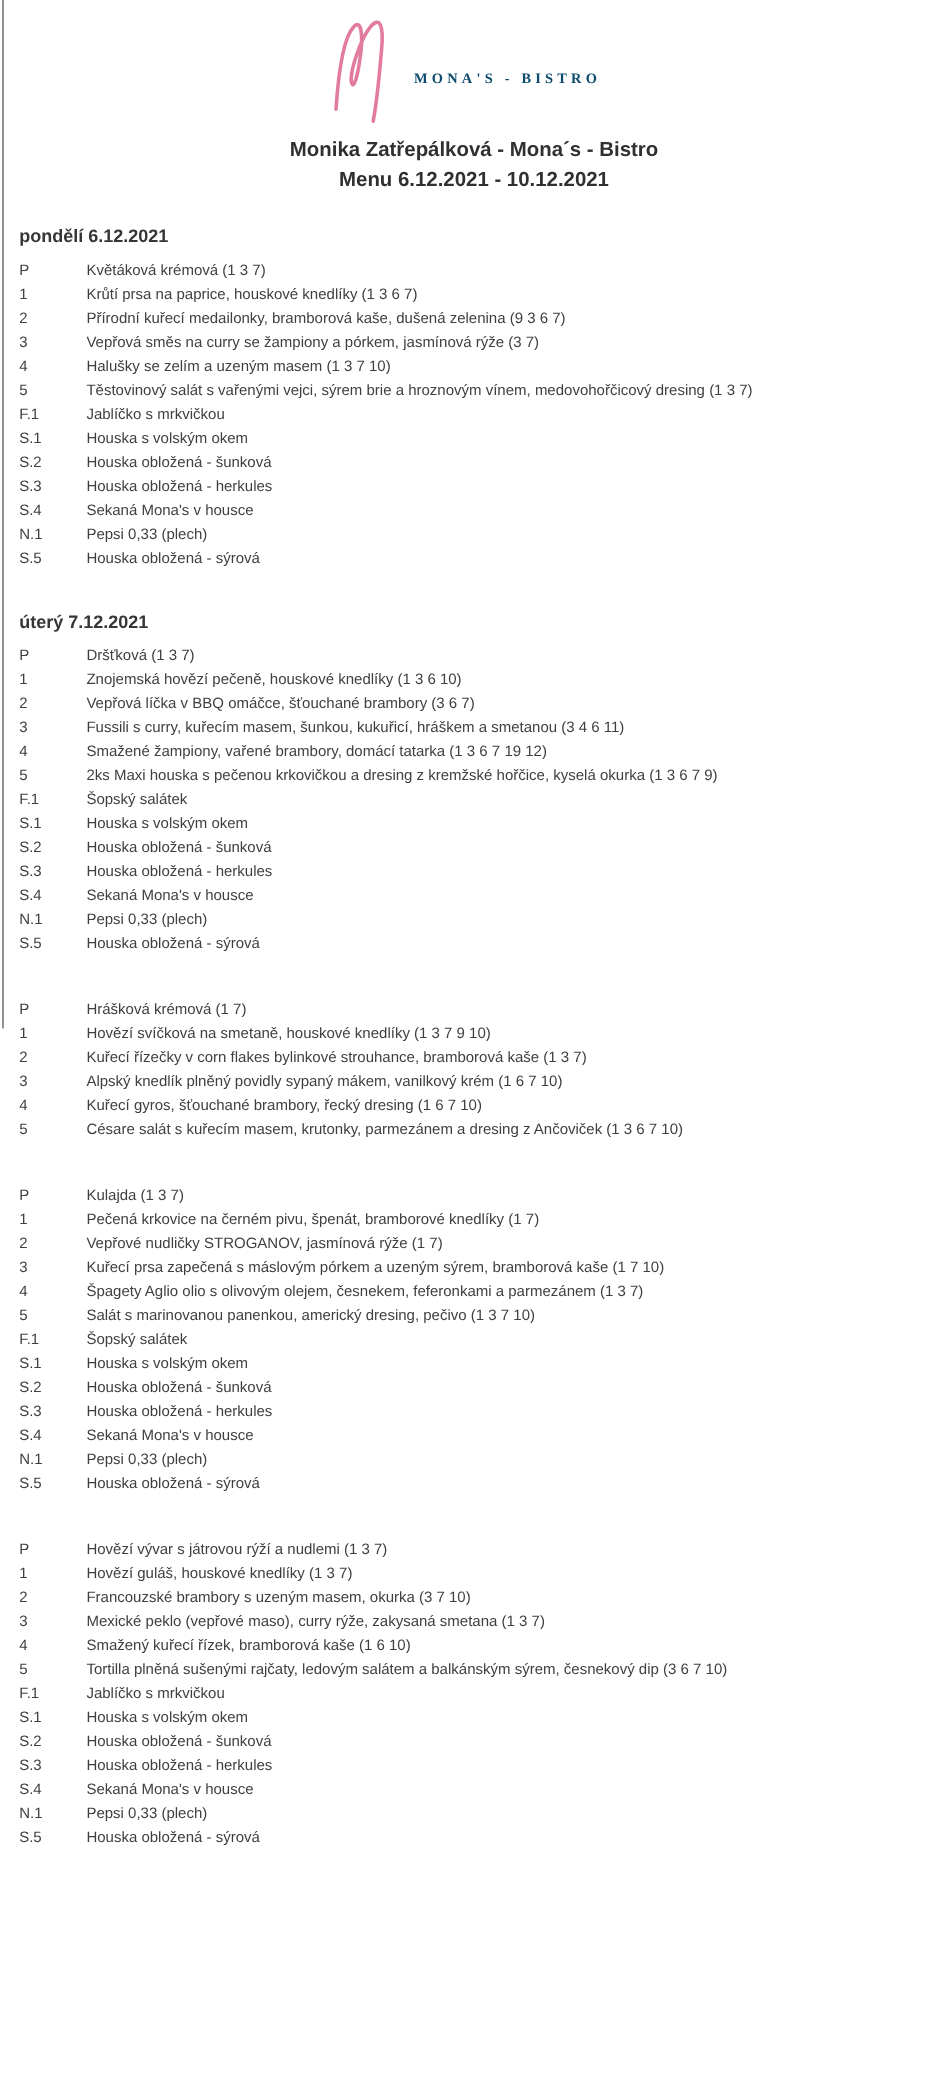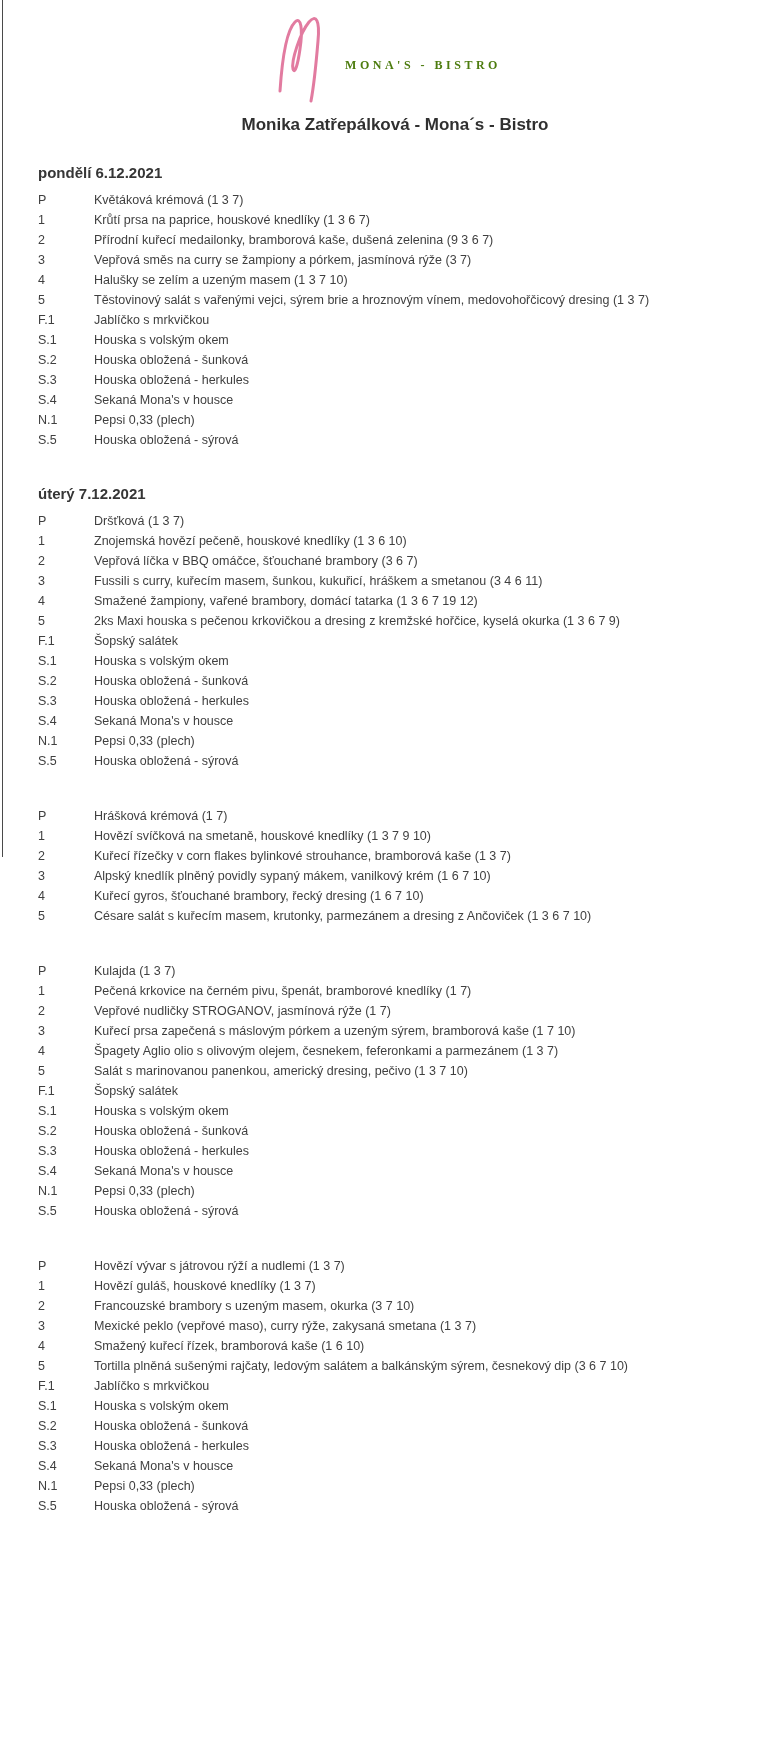--- a/index.html
+++ b/index.html
@@ -33,42 +33,42 @@
     align-items: center;
     justify-content: center;
     height: 92px;
   }
   .logo-m-svg { display: block; }
   .logo-text {
     font-family: "Liberation Serif", serif;
     font-size: 12px;
     font-weight: 600;
     letter-spacing: 3.5px;
-    color: #4d7c0f;
+    color: #0c4a6e;
     margin-left: 10px;
     margin-top: 14px;
   }
   .title-block {
     margin-top: 8px;
     padding-left: 16px;
   }
   .title-line {
     font-size: 17px;
     font-weight: bold;
     color: #303030;
     line-height: 25px;
   }
   .contact-line {
     margin-top: 17px;
     font-size: 12.5px;
     color: #3a3a3a;
     white-space: nowrap;
   }
   .menu-days {
-    padding-left: 38px;
+    padding-left: 16px;
     padding-right: 20px;
   }
   .day {
     margin-top: 35px;
   }
   .day:first-child {
     margin-top: 27px;
   }
   .day-title {
     font-size: 15px;
@@ -99,20 +99,21 @@
   <header class="header">
     <div class="logo-wrap">
       <svg class="logo-m-svg" width="62" height="92" viewBox="0 0 62 92" fill="none" xmlns="http://www.w3.org/2000/svg">
         <path d="M 7 79 C 9 49 13 19 22 10 C 28 4 30 17 27 37 C 25 51 22 63 20 57 C 18 49 27 21 36 10 C 43 2 47 8 45 29 C 43 53 41 73 38 89" stroke="#e27ba0" stroke-width="3" stroke-linecap="round" fill="none"></path>
       </svg>
       <span class="logo-text">MONA'S - BISTRO</span>
     </div>
 
     <div class="title-block">
       <div class="title-line">Monika Zatřepálková - Mona´s - Bistro</div>
+      <div class="title-line">Menu 6.12.2021 - 10.12.2021</div>
     </div>
 
   </header>
 
   <main class="menu-days">
       <section class="day">
         <h2 class="day-title">pondělí 6.12.2021</h2>
         <div class="day-rows">
           <div class="menu-row">
             <span class="code">P</span>

